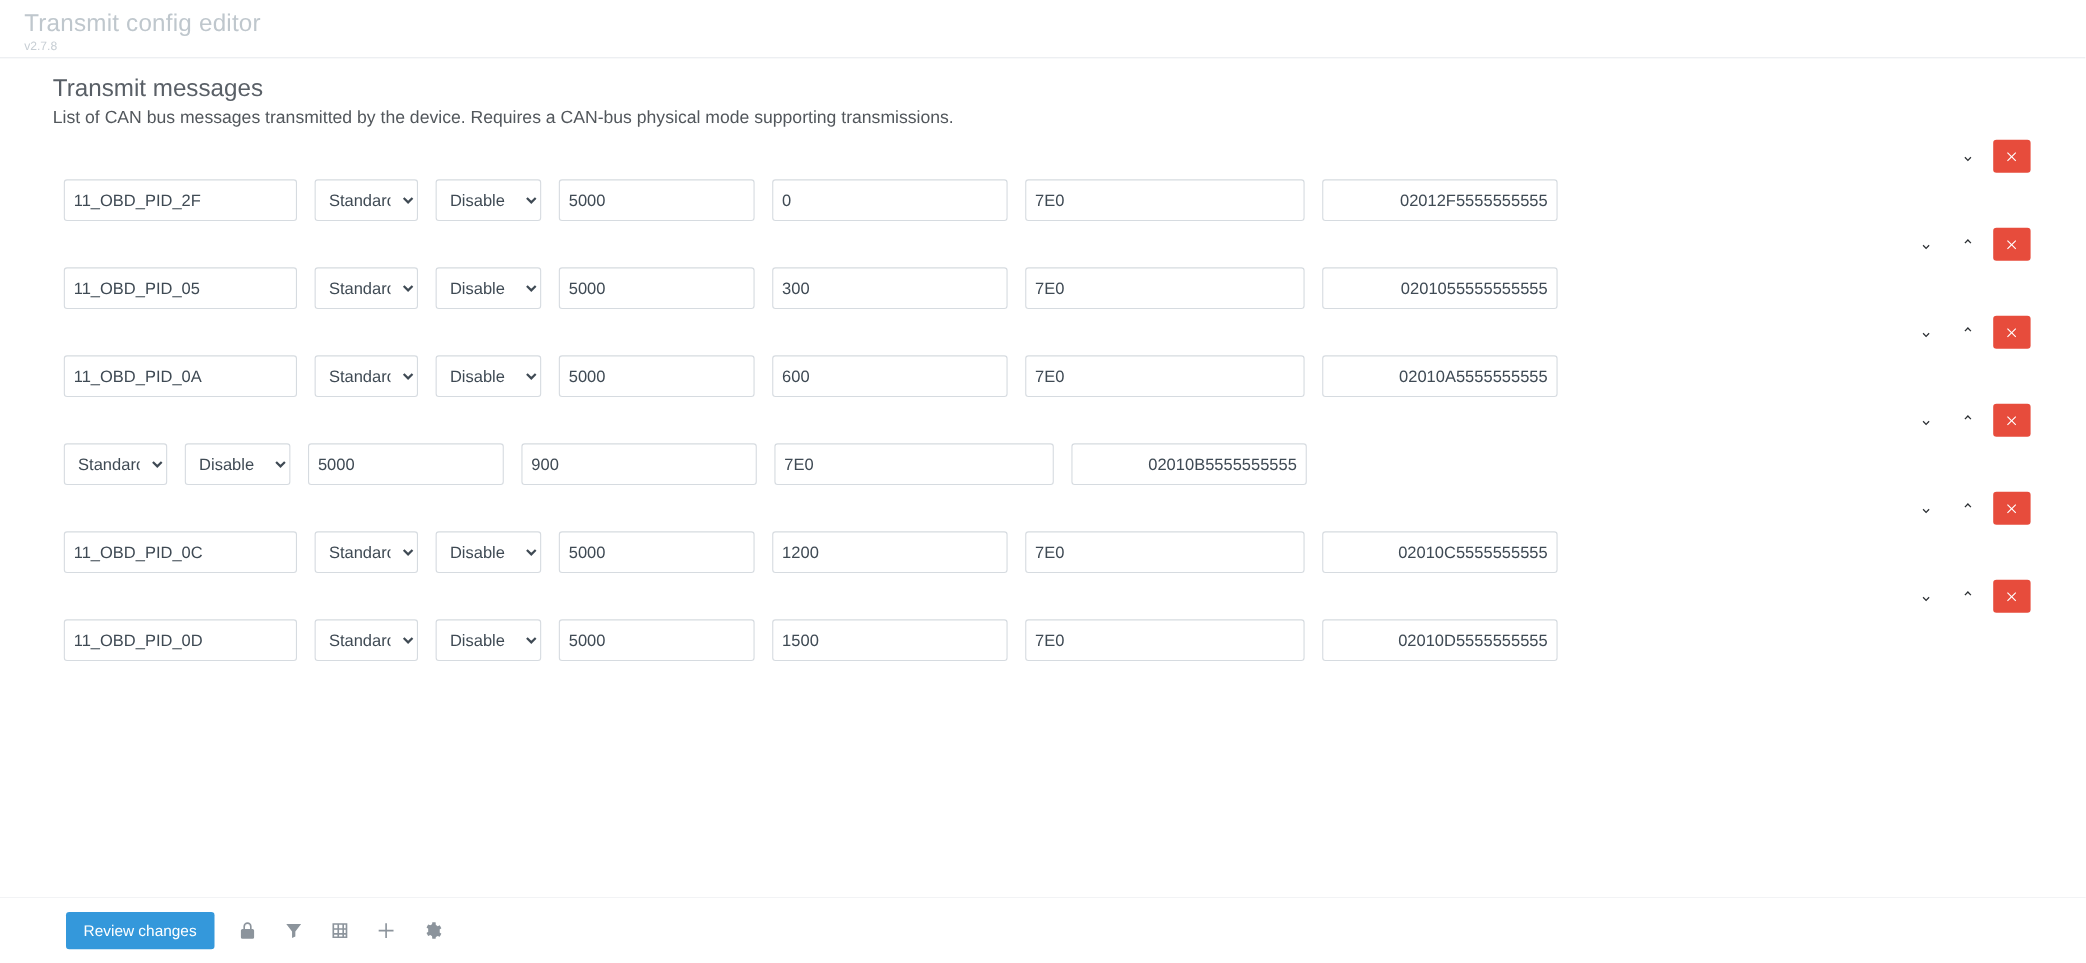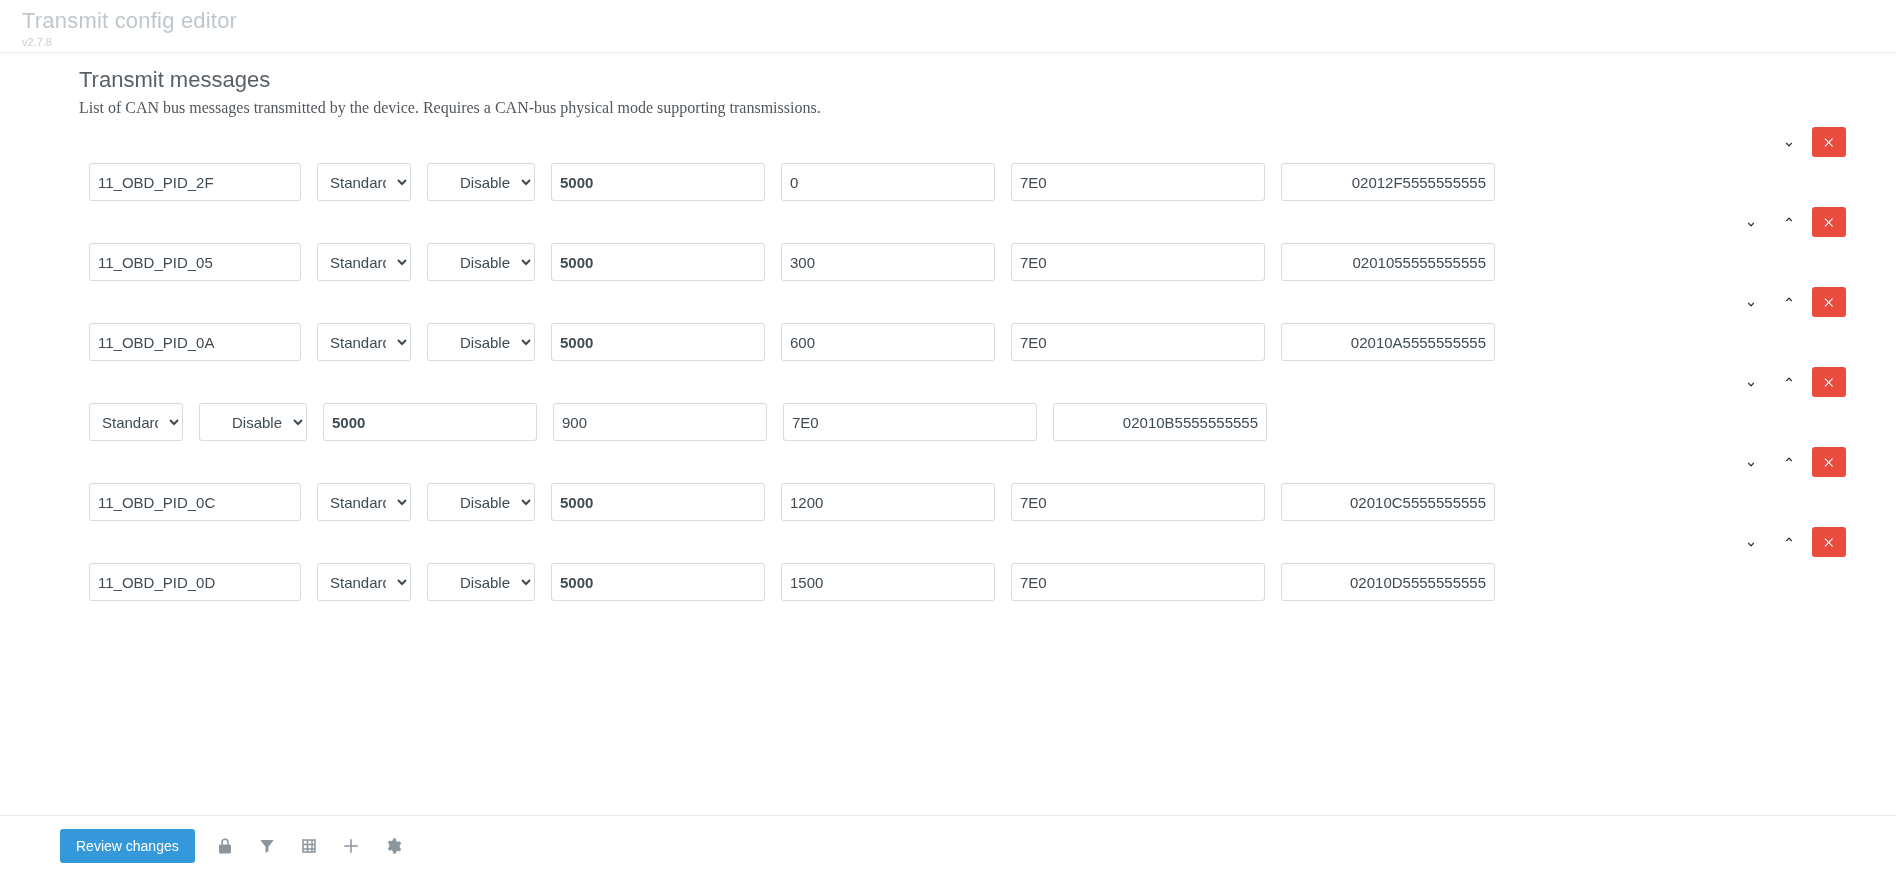--- a/index.html
+++ b/index.html
@@ -1,35 +1,35 @@
 <!DOCTYPE html>
 <html><head>
 <meta charset="utf-8">
 <style>
   * { box-sizing: border-box; margin: 0; padding: 0; }
   html, body { width: 1896px; height: 875px; font-family: "Segoe UI", "Helvetica Neue", Arial, sans-serif; color: #3f4a54; background:#fff; }
   .header { padding: 8px 22px 4px 22px; border-bottom:1px solid #e9ecef; }
   .header .title { font-size: 22px; font-weight: 400; color:#bfc7cd; letter-spacing:0.2px; }
   .header .ver   { font-size: 11px; color:#c7ced4; margin-top:2px; }
-  .page { padding: 14px 48px 0 48px; height: calc(100% - 54px - 60px); overflow:hidden;margin-left:31px; }
+  .page { padding: 14px 48px 0 48px; height: calc(100% - 54px - 60px); overflow:hidden; }
   .section-title { font-size: 22px; color:#595f66; font-weight:400; }
-  .section-desc  { font-size: 16px; color:#52575c; margin-top:6px; margin-bottom:10px;font-family:Liberation Serif, serif; }
+  .section-desc  { font-size: 16px; color:#52575c; margin-top:6px; margin-bottom:10px; }
   .row-block { margin-top:6px; }
   .row-controls { display:flex; justify-content:flex-end; gap:8px; align-items:center; padding-right:2px; margin-bottom:6px;}
   .ctrl-btn { width:30px; height:30px; border:none; background:transparent; display:inline-flex; align-items:center; justify-content:center; cursor:pointer; color:#2b2f33;}
   .ctrl-btn svg { width:14px; height:14px; fill:currentColor;}
   .del-btn { width:34px; height:30px; background:#e74c3c; border:none; border-radius:3px; display:inline-flex; align-items:center; justify-content:center; cursor:pointer;}
   .del-btn svg { width:13px; height:13px; fill:#fff; }
   .row-fields { display:flex; gap:16px; padding-left:10px; }
   .inp, .sel { height:38px; border:1px solid #d6dbe0; border-radius:3px; padding:0 8px; font-size:15px; color:#3f4a54; background:#fff;}
   .sel { appearance:auto; }
   .c-name  { width:212px; }
   .c-std   { width:94px; }
-  .c-dis   { width:108px;text-align:right; }
-  .c-per   { width:214px;font-weight:bold; }
+  .c-dis   { width:96px; }
+  .c-per   { width:178px; }
   .c-delay { width:214px; }
   .c-id    { width:254px; }
   .c-data  { width:214px;text-align:right; }
   .footer { position:fixed; bottom:0; left:0; right:0; height:60px; border-top:1px solid #e9ecef; background:#fff; display:flex; align-items:center; padding:0 60px; gap:18px;}
   .review-btn { background:#3498db; color:#fff; border:none; border-radius:3px; height:34px; padding:0 16px; font-size:14px; cursor:pointer;}
   .footer-icon { width:18px; height:18px; fill:#8c949c; cursor:pointer;}
   .footer-icon-wrap { width:24px; height:24px; display:flex; align-items:center; justify-content:center; background:transparent; border:none; cursor:pointer;}
 </style>
 </head>
 <body>

